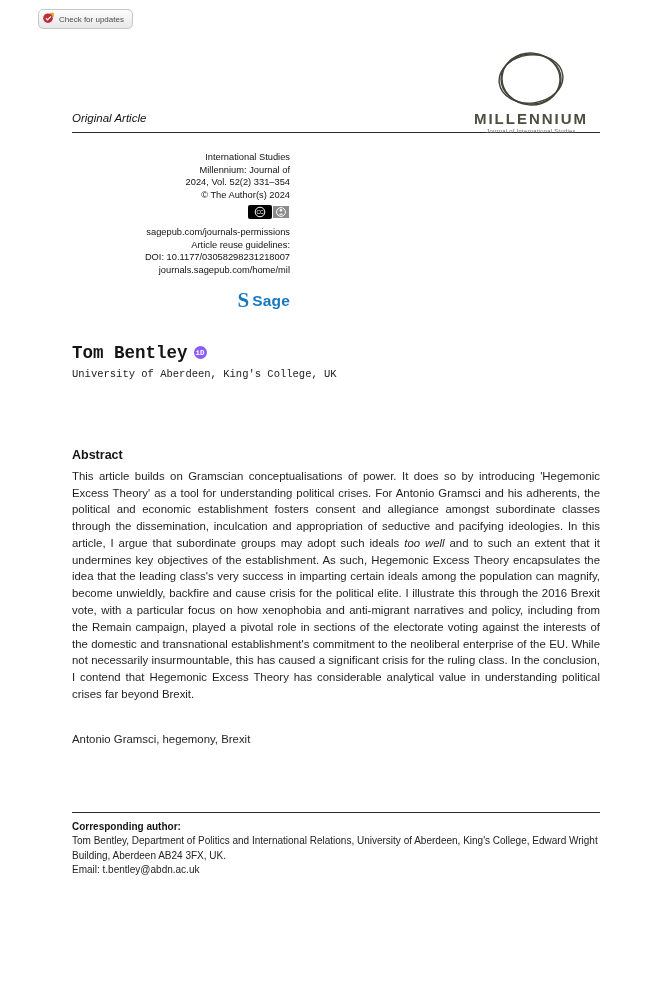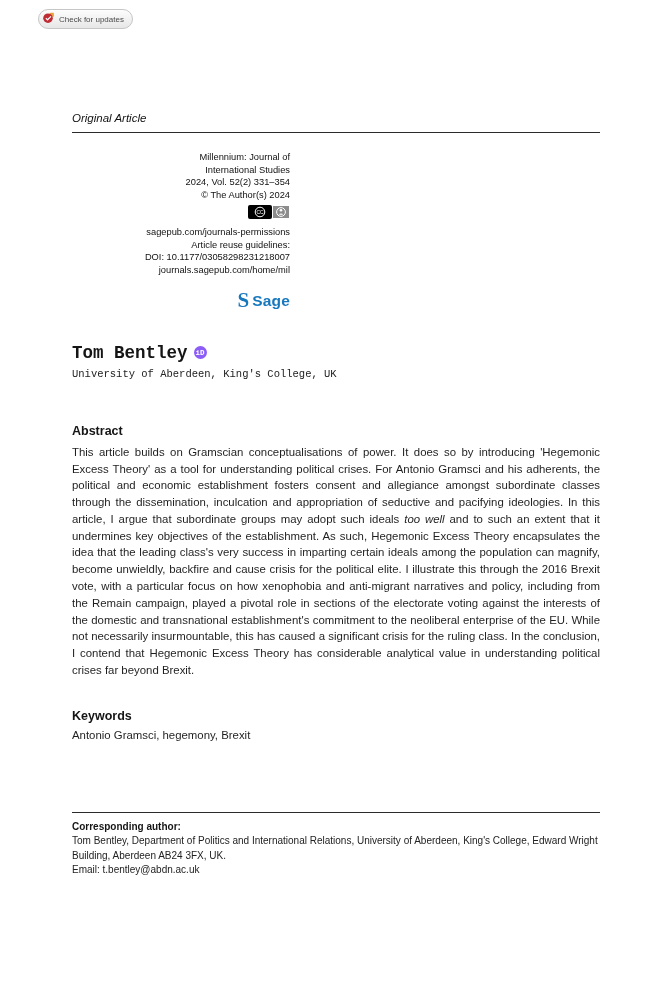--- a/index.html
+++ b/index.html
@@ -1,21 +1,21 @@
 <!DOCTYPE html>
 <html><head>
 <meta charset="utf-8">
 <style>
   html,body{margin:0;padding:0;background:#fff;}
   .page{position:relative;width:666px;height:1000px;background:#fff;overflow:hidden;
         font-family:"Liberation Sans",sans-serif;color:#1a1a1a;box-sizing:border-box;}
 
   
   .crossmark{position:absolute;top:9px;left:38px;display:inline-flex;align-items:center;gap:4px;
-             border:1px solid #c6c6c6;border-radius:10px;background:linear-gradient(#fdfdfd,#e7e7e7);
+             border:1px solid #c6c6c6;border-radius:5px;background:linear-gradient(#fdfdfd,#e7e7e7);
              padding:2px 8px 2px 4px;font-size:8px;color:#4a4a4a;cursor:pointer;}
 
   
   .mlogo{position:absolute;top:50px;right:60px;width:150px;text-align:center;}
   .mlogo svg{display:block;margin:0 auto 2px;}
   .mlogo-name{font-size:15px;font-weight:bold;letter-spacing:2px;color:#4d4d41;}
   .mlogo-sub{font-size:5.8px;color:#6b6b5f;letter-spacing:.3px;margin-top:1px;}
 
   .content{padding:108px 66px 0 72px;}
   .article-type{font-style:italic;font-size:11.5px;color:#111;}
@@ -30,21 +30,21 @@
   .sage{margin-top:13px;display:flex;justify-content:flex-end;align-items:center;gap:3px;}
   .sage-s{color:#1878be;font-size:21px;font-weight:bold;font-family:"Liberation Serif",serif;line-height:1;}
   .sage-word{color:#1878be;font-size:15.5px;font-weight:bold;letter-spacing:.2px;}
 
   .author{margin-top:32px;font-family:Liberation Mono, monospace;}
   .author-name{font-size:17.5px;font-weight:bold;display:flex;align-items:center;gap:6px;color:#151515;}
   .orcid{width:13px;height:13px;border-radius:50%;background:#8b5cf6;color:#fff;font-size:7.5px;
          font-weight:bold;display:inline-flex;align-items:center;justify-content:center;cursor:pointer;}
   .affiliation{font-size:10.5px;margin-top:5px;color:#222;}
 
-  .abstract{margin-top:44px;}
+  .abstract{margin-top:68px;}
   h2.sec{font-size:12.5px;font-weight:bold;margin:0 0 6px;color:#151515;}
   .abstract p{margin:0;font-size:11.4px;line-height:1.47;text-align:justify;color:#1f1f1f;}
 
   .keywords{margin-top:30px;}
   .keywords-text{font-size:11.4px;color:#1f1f1f;}
 
   .footer{position:absolute;left:72px;right:66px;top:812px;}
   .footer hr{border:none;border-top:1.3px solid #2b2b2b;margin:0 0 8px;}
   .corr-head{font-weight:bold;font-size:10px;margin-bottom:2px;color:#151515;}
   .corr{font-size:10px;line-height:1.45;color:#222;}
@@ -58,33 +58,46 @@
     <span>
       <svg width="12" height="12" viewBox="0 0 12 12">
         <rect x="6.9" y="0.8" width="4" height="4" rx="0.6" fill="#e8a33d"></rect>
         <circle cx="5" cy="6.2" r="4.8" fill="#bf2c34"></circle>
         <path d="M2.9 6.2 l1.6 1.6 L8 4.4" stroke="#ffffff" stroke-width="1.2" fill="none"></path>
       </svg>
     </span>
     <span>Check for updates</span>
   </div>
 
+  <div class="mlogo">
+    <span>
+      <svg width="84" height="58" viewBox="0 0 84 58">
+        <g fill="none" stroke="#43433a" stroke-width="1.4">
+          <ellipse cx="42" cy="29" rx="30" ry="25"></ellipse>
+          <ellipse cx="42" cy="29" rx="32" ry="24" transform="rotate(-7 42 29)"></ellipse>
+          <ellipse cx="42" cy="29" rx="29" ry="26" transform="rotate(5 42 29)"></ellipse>
+        </g>
+      </svg>
+    </span>
+    <div class="mlogo-name">MILLENNIUM</div>
+    <div class="mlogo-sub">Journal of International Studies</div>
+  </div>
 
   <div class="content">
 
     <div>
       <span class="article-type">Original Article</span>
     </div>
     <hr class="rule">
 
     <div class="title-row">
 
       <div class="meta">
+        <div class="meta-line">International Studies</div>
         <div class="meta-line">Millennium: Journal of</div>
-        <div class="meta-line">International Studies</div>
         <div class="meta-line">2024, Vol. 52(2) 331–354</div>
         <div class="meta-line">© The Author(s) 2024</div>
         <div>
           <span class="cc-badge">
             <svg width="42" height="14" viewBox="0 0 42 14">
               <rect x="0" y="0" width="24" height="14" rx="2" fill="#000000"></rect>
               <rect x="25" y="1" width="16" height="12" fill="#8d8d8d"></rect>
               <circle cx="12" cy="7" r="4.8" fill="none" stroke="#ffffff" stroke-width="1"></circle>
               <text x="12" y="9" font-size="5" fill="#ffffff" text-anchor="middle" font-family="Liberation Sans, sans-serif">CC</text>
               <circle cx="33" cy="7" r="4.4" fill="none" stroke="#ffffff" stroke-width="1"></circle>
@@ -111,21 +124,20 @@
       </div>
       <div class="affiliation">University of Aberdeen, King's College, UK</div>
     </div>
 
     <div class="abstract">
       <h2 class="sec">Abstract</h2>
       <p><span>This article builds on Gramscian conceptualisations of power. It does so by introducing 'Hegemonic Excess Theory' as a tool for understanding political crises. For Antonio Gramsci and his adherents, the political and economic establishment fosters consent and allegiance amongst subordinate classes through the dissemination, inculcation and appropriation of seductive and pacifying ideologies. In this article, I argue that subordinate groups may adopt such ideals </span><i>too well</i><span> and to such an extent that it undermines key objectives of the establishment. As such, Hegemonic Excess Theory encapsulates the idea that the leading class's very success in imparting certain ideals among the population can magnify, become unwieldly, backfire and cause crisis for the political elite. I illustrate this through the 2016 Brexit vote, with a particular focus on how xenophobia and anti-migrant narratives and policy, including from the Remain campaign, played a pivotal role in sections of the electorate voting against the interests of the domestic and transnational establishment's commitment to the neoliberal enterprise of the EU. While not necessarily insurmountable, this has caused a significant crisis for the ruling class. In the conclusion, I contend that Hegemonic Excess Theory has considerable analytical value in understanding political crises far beyond Brexit.</span></p>
     </div>
 
     <div class="keywords">
-      <h2 class="sec">Keywords</h2>
       <div class="keywords-text">Antonio Gramsci, hegemony, Brexit</div>
     </div>
 
   </div>
 
   <div class="footer">
     <hr>
     <div class="corr-head">Corresponding author:</div>
     <div class="corr">Tom Bentley, Department of Politics and International Relations, University of Aberdeen, King's College, Edward Wright Building, Aberdeen AB24 3FX, UK.</div>
     <div class="corr">Email: t.bentley@abdn.ac.uk</div>

